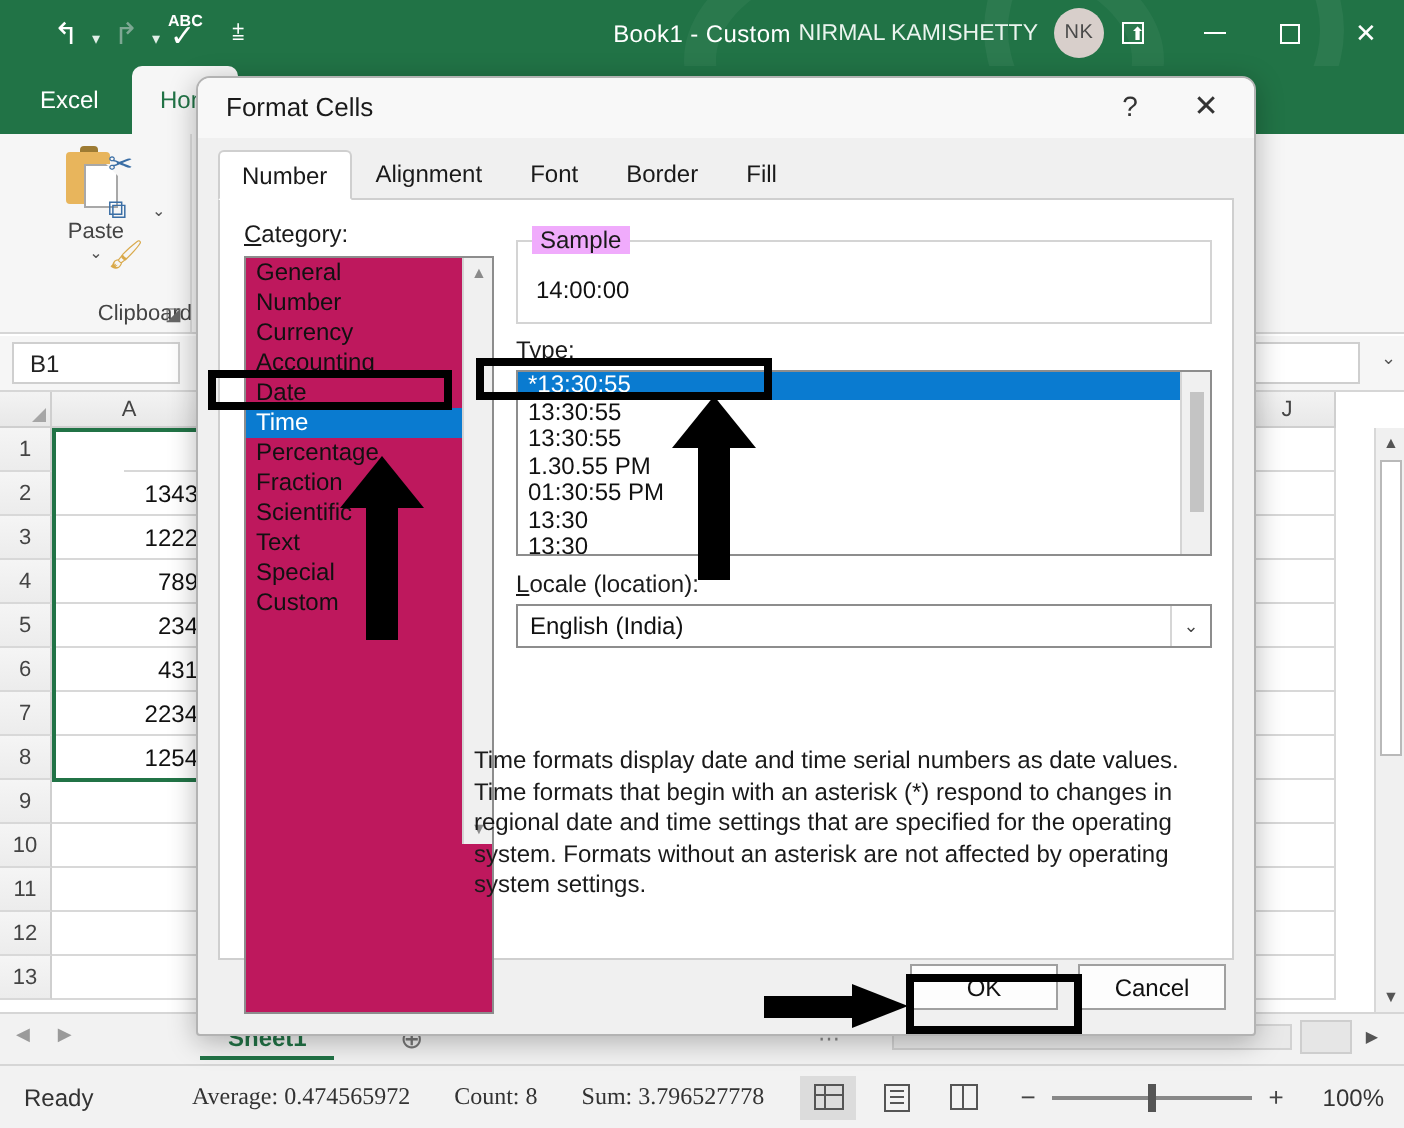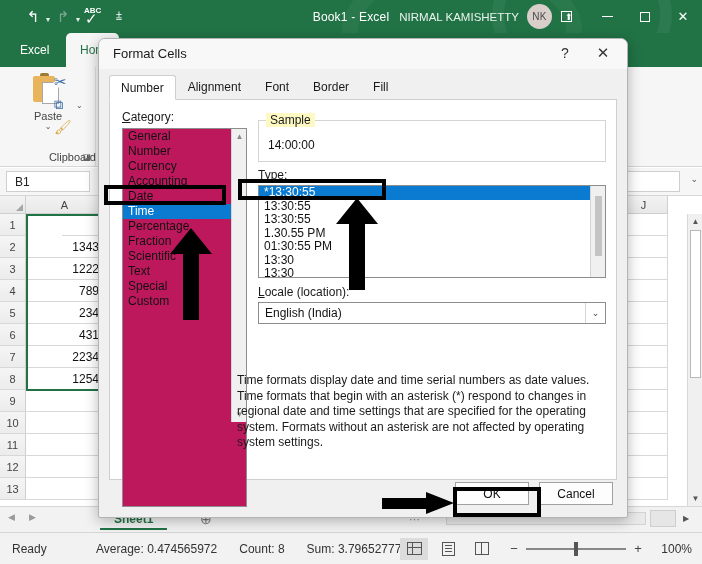--- a/index.html
+++ b/index.html
@@ -224,21 +224,21 @@
   }
   #ellipsis-dots { position:absolute; right: 280px; top: 6px; color:#888; font-size:11px; letter-spacing:2px;}
 
   
   #statusbar {
     position: absolute; left: 0; top: 532px; width: 702px; height: 32px;
     background: #f2f2f2; border-top: 1px solid #d6d6d6;
     display: flex; align-items: center;
   }
   #status-ready { position: absolute; left: 12px; font-size: 12px; color: #333; }
-  #status-stats { position: absolute; left: 96px; display: flex; gap: 22px; font-size: 12px; color: #333; }
+  #status-stats { position: absolute; left: 96px; display: flex; gap: 22px; font-size: 12px; color: #333; font-family: Liberation Serif, serif; }
   #view-buttons { position: absolute; left: 400px; display: flex; gap: 6px; }
   .vbtn {
     width: 28px; height: 22px; display:flex; align-items:center; justify-content:center;
   }
   .vbtn.active { background: #dcdcdc; }
   .vg-normal { width: 15px; height: 13px; border: 1.3px solid #555; position: relative; }
   .vg-normal:before { content:''; position:absolute; left:0; top:4px; width:13px; height:1px; background:#555;}
   .vg-normal:after { content:''; position:absolute; left:4px; top:0; width:1px; height:11px; background:#555;}
   .vg-layout { width: 13px; height: 14px; border: 1.3px solid #555; position: relative; }
   .vg-layout:before { content:''; position:absolute; left:2px; top:2px; width:7px; height:1px; background:#555; box-shadow:0 3px 0 #555,0 6px 0 #555;}
@@ -304,21 +304,21 @@
     position: absolute; left: 0; width: 15px; height: 15px; color: #8a8a8a;
     font-size: 8px; display: flex; align-items: center; justify-content: center;
   }
   #cat-scroll .a-up { top: 0; } #cat-scroll .a-dn { bottom: 0; }
 
   #sample-group {
     position: absolute; left: 148px; top: 20px; width: 348px; height: 42px;
     border: 1px solid #d4d4d4;
   }
   #sample-legend {
-    position: absolute; left: 156px; top: 13px; background: #fef9c3; padding: 0 4px;
+    position: absolute; left: 156px; top: 13px; background: #f0abfc; padding: 0 4px;
     font-size: 12px; color: #1a1a1a;
   }
   #sample-value {
     position: absolute; left: 158px; top: 38px; font-size: 12px; color: #111;
   }
 
   #type-label { position: absolute; left: 148px; top: 68px; font-size: 12px; color: #1a1a1a;}
   #type-list {
     position: absolute; left: 148px; top: 85px; width: 348px; height: 93px;
     background: #fff; border: 1px solid #8d8d8d; overflow: hidden;
@@ -382,21 +382,21 @@
     border-left: 28px solid #000;
   }
 </style>
 </head>
 <body>
 
 <div id="titlebar">
   <div class="swoosh"></div>
   <div class="swoosh2"></div>
 
-  <div id="doc-title">Book1  -  Excel</div>
+  <div id="doc-title">Book1  -  Custom</div>
 
   <div class="qat">
     <div class="qat-btn">↰</div>
     <div class="qat-caret">▾</div>
     <div class="qat-btn" style="color:#7da893">↱</div>
     <div class="qat-caret">▾</div>
     <div class="qat-btn">
       <div class="abc-check">
         <span class="abc">ABC</span>
           <span class="ck">✓</span>

